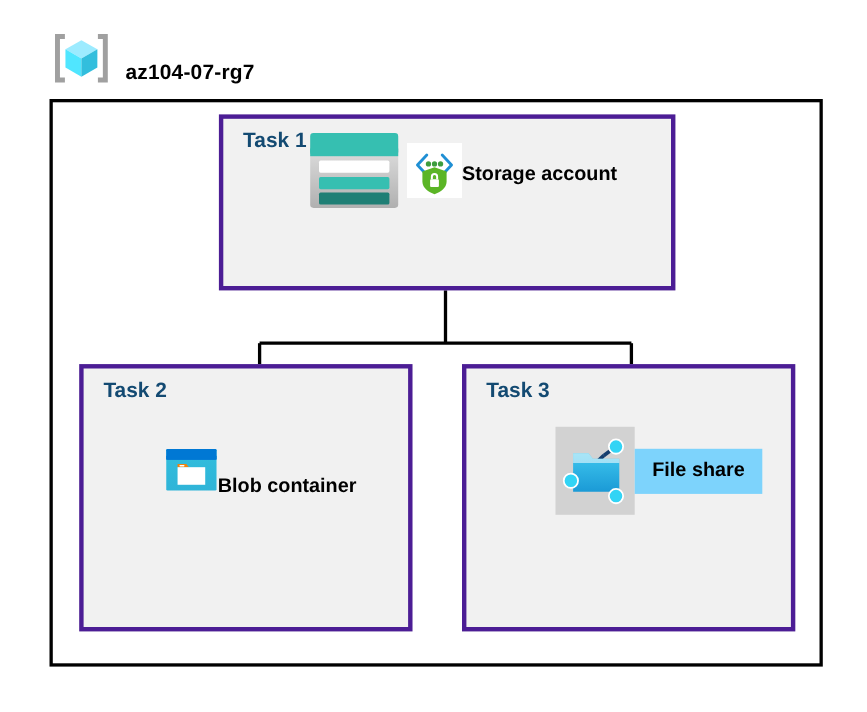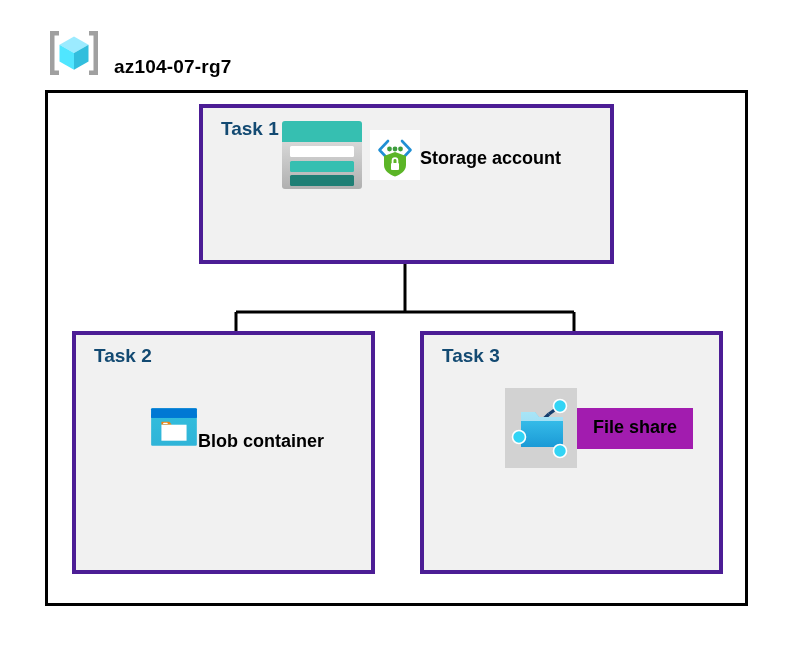--- a/index.html
+++ b/index.html
@@ -115,21 +115,21 @@
   }
   #fileshare-icon-plate {
     width: 78px;
     height: 80px;
     background: #d2d2d2;
     display: flex;
     align-items: center;
     justify-content: center;
   }
   #fileshare-caption {
-    background: #a21caf;
+    background: #7dd3fc;
     width: 178px;
     padding: 9px 0 11px 0;
     margin-top: 0px;
   }
 
   
   #connectors {
     position: absolute;
     left: 0;
     top: 0;

